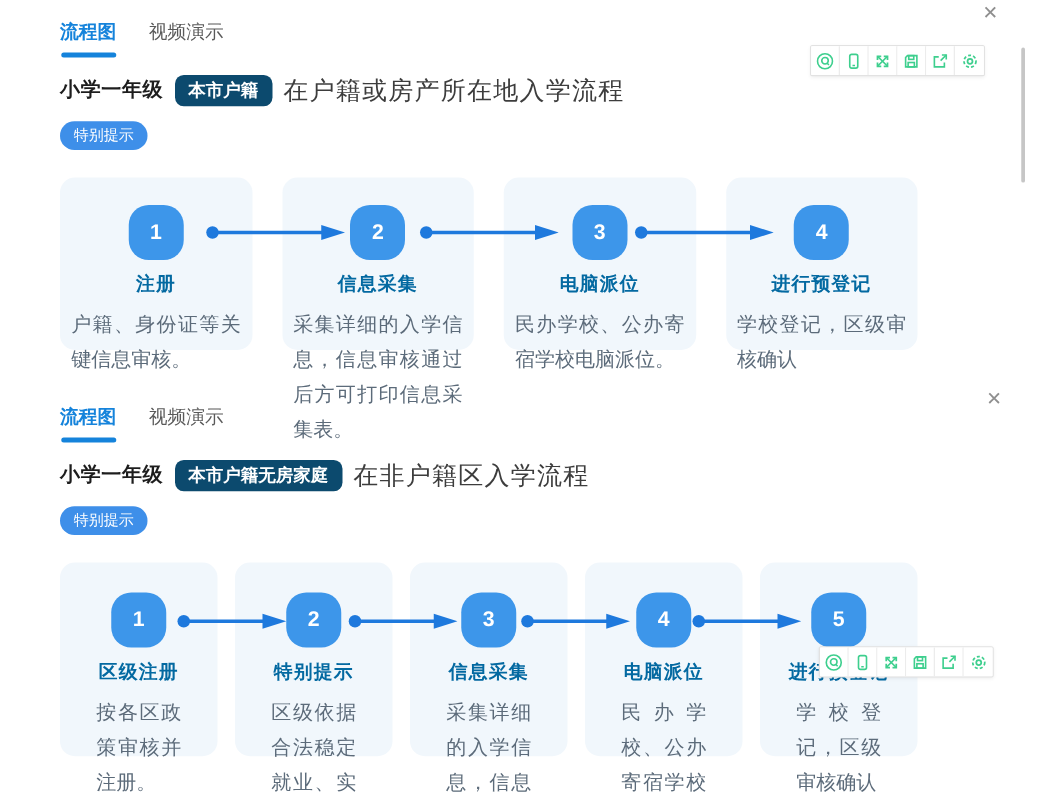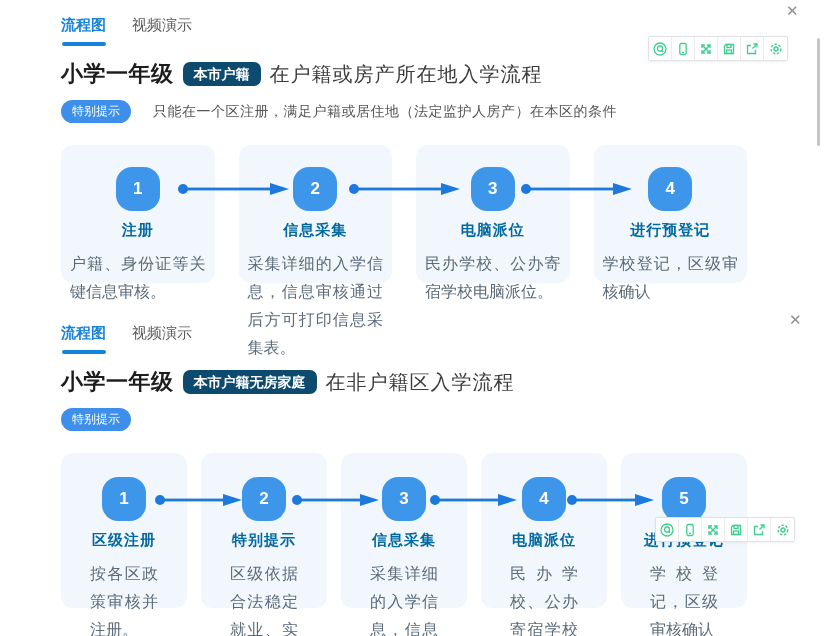--- a/index.html
+++ b/index.html
@@ -1,33 +1,33 @@
 <!DOCTYPE html>
 <html><head>
 <meta charset="utf-8">
 <style>
   * { margin:0; padding:0; box-sizing:border-box; }
   html,body { width:837px; height:636px; background:#ffffff; overflow:hidden; position:relative;
     font-family:"Liberation Sans","DejaVu Sans",sans-serif; }
 
-  .panel { position:absolute; left:13px; width:771px; }
+  .panel { position:absolute; left:0; width:771px; }
   #panel1 { top:0; }
   #panel2 { top:308px; }
   .content { margin:0 37px 0 48px; }
 
   
   .tabs { display:flex; gap:26px; padding-top:16px; }
   .tab { font-size:15px; color:#5a5a5a; cursor:pointer; }
   .tab.active { color:#1583db; font-weight:700; }
   .tab.active::after { content:""; display:block; height:4px; width:44px; margin:7px auto 0;
     background:#1583db; border-radius:2px; }
 
   
   .title-row { display:flex; align-items:center; gap:9px; margin-top:13px; }
-  .title-main { font-size:22px; font-weight:800; color:#1d1d1d; letter-spacing:.5px; }
+  .title-main { font-size:16px; font-weight:800; color:#1d1d1d; letter-spacing:.5px; }
   .title-badge { background:#0c4a6e; color:#fff; font-size:14px; font-weight:700;
     padding:3px 11px; border-radius:7px; line-height:1.3; }
   .title-suffix { font-size:20px; color:#3d3d3d; letter-spacing:1px; }
 
   
   .notice-row { display:flex; align-items:center; gap:22px; margin-top:11px; }
   .notice-pill { background:#3e8fe9; color:#fff; font-size:12px; padding:3px 11px;
     border-radius:20px; white-space:nowrap; }
   .notice-text { font-size:14px; color:#555; letter-spacing:.5px; }
 
@@ -85,21 +85,20 @@
     </nav>
 
     <div class="title-row">
       <span class="title-main">小学一年级</span>
       <span class="title-badge">本市户籍</span>
       <span class="title-suffix">在户籍或房产所在地入学流程</span>
     </div>
 
     <div class="notice-row">
       <span class="notice-pill">特别提示</span>
-      <span class="notice-text">只能在一个区注册，满足户籍或居住地（法定监护人房产）在本区的条件</span>
     </div>
 
     <div class="steps-row row4">
       <div class="step-card">
         <div class="step-num">1</div>
         <div class="step-title">注册</div>
         <div class="step-desc">户籍、身份证等关键信息审核。</div>
       </div>
       <div class="step-card">
         <div class="step-num">2</div>

